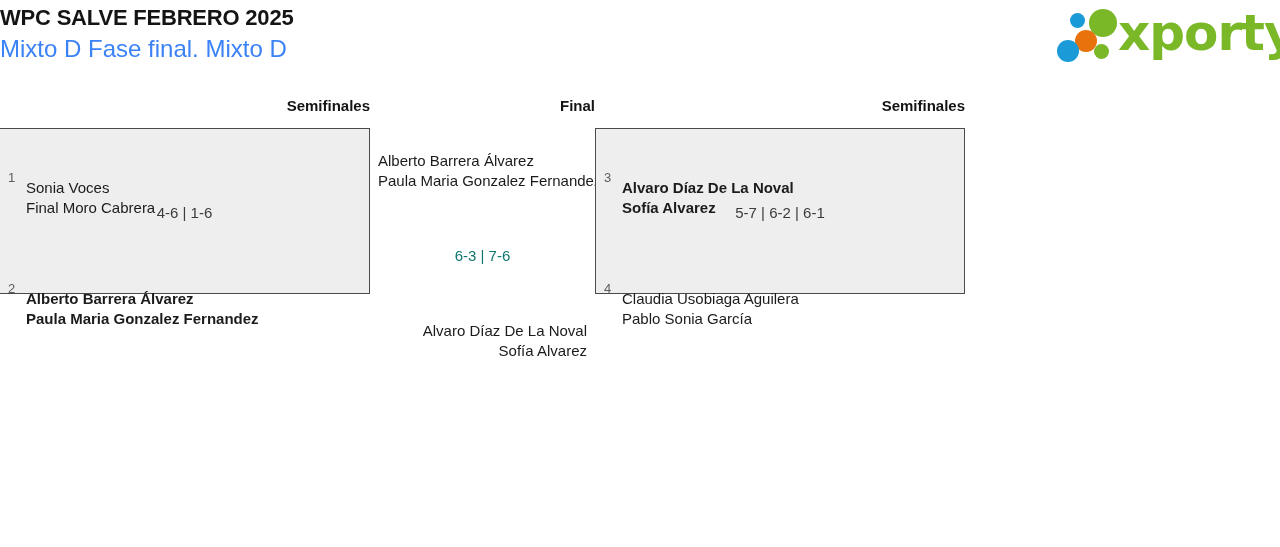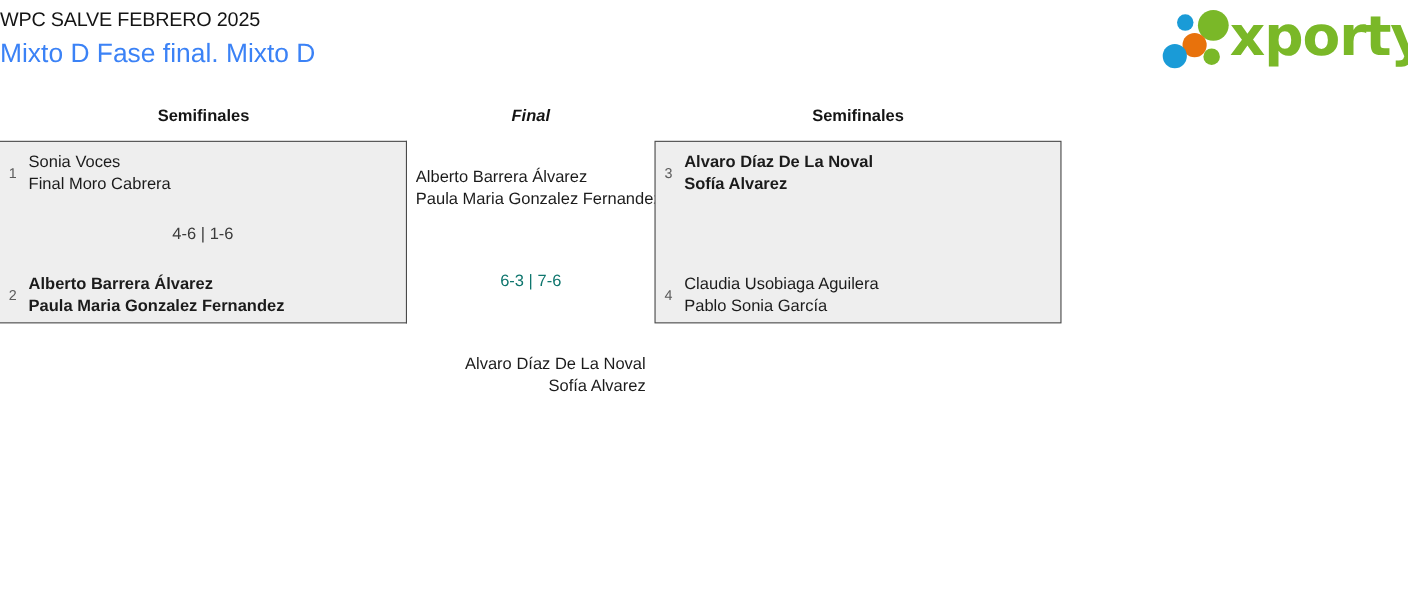--- a/index.html
+++ b/index.html
@@ -24,22 +24,22 @@
     width: 1280px;
     height: 88px;
   }
   .title-block {
     position: absolute;
     left: 0;
     top: 0;
     width: 760px;
   }
   .title-line-1 {
-    font-size: 18px;
-    font-weight: normal;
+    font-size: 22px;
+    font-weight: bold;
     letter-spacing: -0.2px;
     line-height: 30px;
     padding-top: 3px;
     color: #141414;
     white-space: nowrap;
   }
   .title-line-2 {
     font-size: 24px;
     font-weight: normal;
     line-height: 28px;
@@ -84,25 +84,25 @@
     font-family: "DejaVu Sans", sans-serif;
   }
 
   
   .round-title {
     position: absolute;
     top: 97px;
     font-size: 15px;
     font-weight: bold;
     color: #141414;
-    text-align: center;
+    text-align: right;
     white-space: nowrap;
   }
   .round-title.left   { left: 0px;   width: 370px; }
-  .round-title.middle { left: 370px; width: 225px; font-style: italic; }
+  .round-title.middle { left: 370px; width: 225px; }
   .round-title.right  { left: 595px; width: 370px; }
 
   
   .match-box {
     position: absolute;
     top: 128px;
     height: 166px;
     background: #eeeeee;
     border: 1px solid #4a4a4a;
     box-sizing: border-box;
@@ -129,20 +129,21 @@
     flex: 0 0 18px;
     text-align: left;
     line-height: 40px;
   }
   .team-names {
     flex: 1 1 auto;
     font-size: 15px;
     line-height: 20px;
     color: #1b1b1b;
     white-space: nowrap;
+    margin-top: 40px;
   }
   .team-names.winner { font-weight: bold; }
 
   .match-score {
     position: absolute;
     left: 0;
     top: 75px;
     width: 100%;
     text-align: center;
     font-size: 15px;
@@ -256,20 +257,21 @@
 <div class="match-box right">
 
   <div class="team top">
     <span class="seed">3</span>
     <span class="team-names winner">
       <span>Alvaro Díaz De La Noval</span><br>
       <span>Sofía Alvarez</span>
     </span>
   </div>
 
+  <div class="match-score">5-7 | 6-2 | 6-1</div>
 
   <div class="team bottom">
     <span class="seed">4</span>
     <span class="team-names">
       <span>Claudia Usobiaga Aguilera</span><br>
       <span>Pablo Sonia García</span>
     </span>
   </div>
 
 </div>

